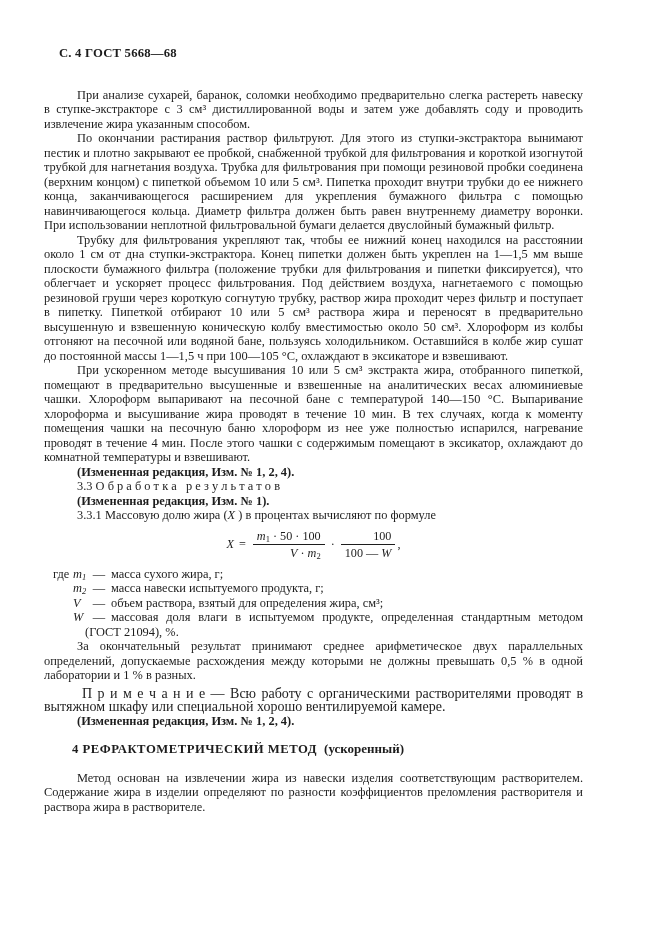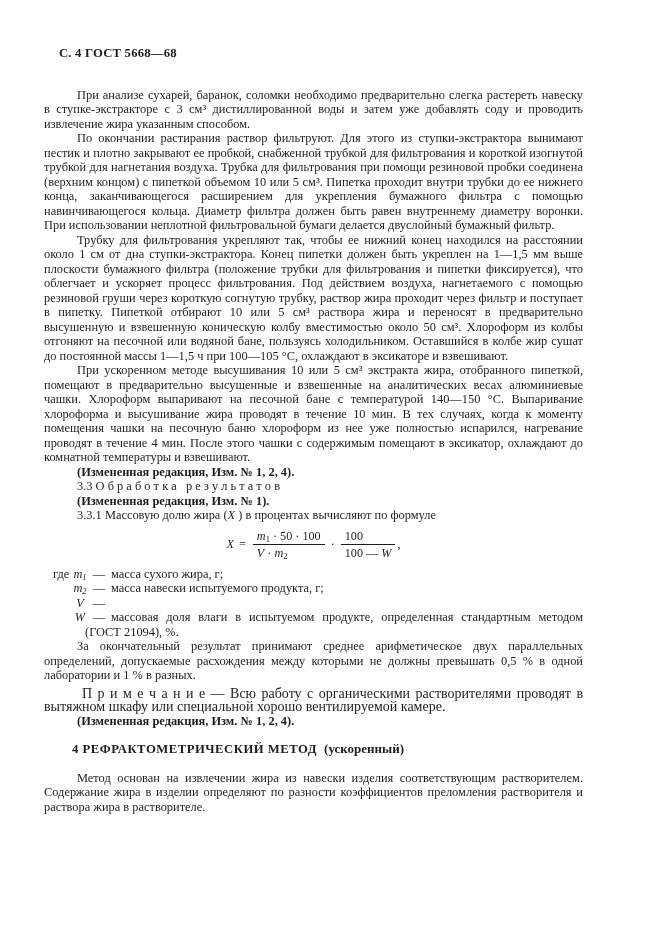--- a/index.html
+++ b/index.html
@@ -58,38 +58,38 @@
     margin: 6px 0 7px;
     text-align: center;
     font-size: 12.2px;
   }
   .formula-wrap > span { vertical-align: middle; }
   .f-lhs { margin-right: 5px; }
   .f-eq  { margin-right: 7px; }
   .frac {
     display: inline-block;
     vertical-align: middle;
-    text-align: left;
+    text-align: right;
     line-height: 1.15;
   }
   .frac .top {
     display: block;
     border-bottom: 1px solid #1d1d1d;
     padding: 0 4px 1px;
   }
   .frac .bot {
     display: block;
     padding: 1px 4px 0;
   }
   .f-times { margin: 0 6px; }
   .f-tail  { margin-left: 2px; }
   .defs { margin: 2px 0 0; }
   .def-row { display: flex; margin: 0; padding-left: 9px; }
   .def-lead { flex: 0 0 20px; }
-  .def-var  { flex: 0 0 14px; font-style: italic; text-align: center; }
+  .def-var  { flex: 0 0 14px; font-style: italic; }
   .def-dash { flex: 0 0 24px; text-align: center; }
   .def-text { flex: 1; }
   .def-text.stretch { text-align: justify; text-align-last: justify; }
   .def-cont { margin-left: 32px; }
   p.note {
     margin: 4px 0 1px;
     font-size: 14px;
     line-height: 13.4px;
     text-indent: 38px;
     text-align: justify;
@@ -137,20 +137,21 @@
     <div class="def-row">
       <span class="def-lead"></span>
       <span class="def-var"><span>m</span><sub>2</sub></span>
       <span class="def-dash">—</span>
       <span class="def-text">масса навески испытуемого продукта, г;</span>
     </div>
     <div class="def-row">
       <span class="def-lead"></span>
       <span class="def-var"><span>V</span></span>
       <span class="def-dash">—</span>
+      <span class="def-text">объем раствора, взятый для определения жира, см³;</span>
     </div>
     <div class="def-row">
       <span class="def-lead"></span>
       <span class="def-var"><span>W</span></span>
       <span class="def-dash">—</span>
       <span class="def-text stretch">массовая доля влаги в испытуемом продукте, определенная стандартным методом</span>
     </div>
     <div class="def-row">
       <span class="def-cont">(ГОСТ 21094), %.</span>
     </div>

